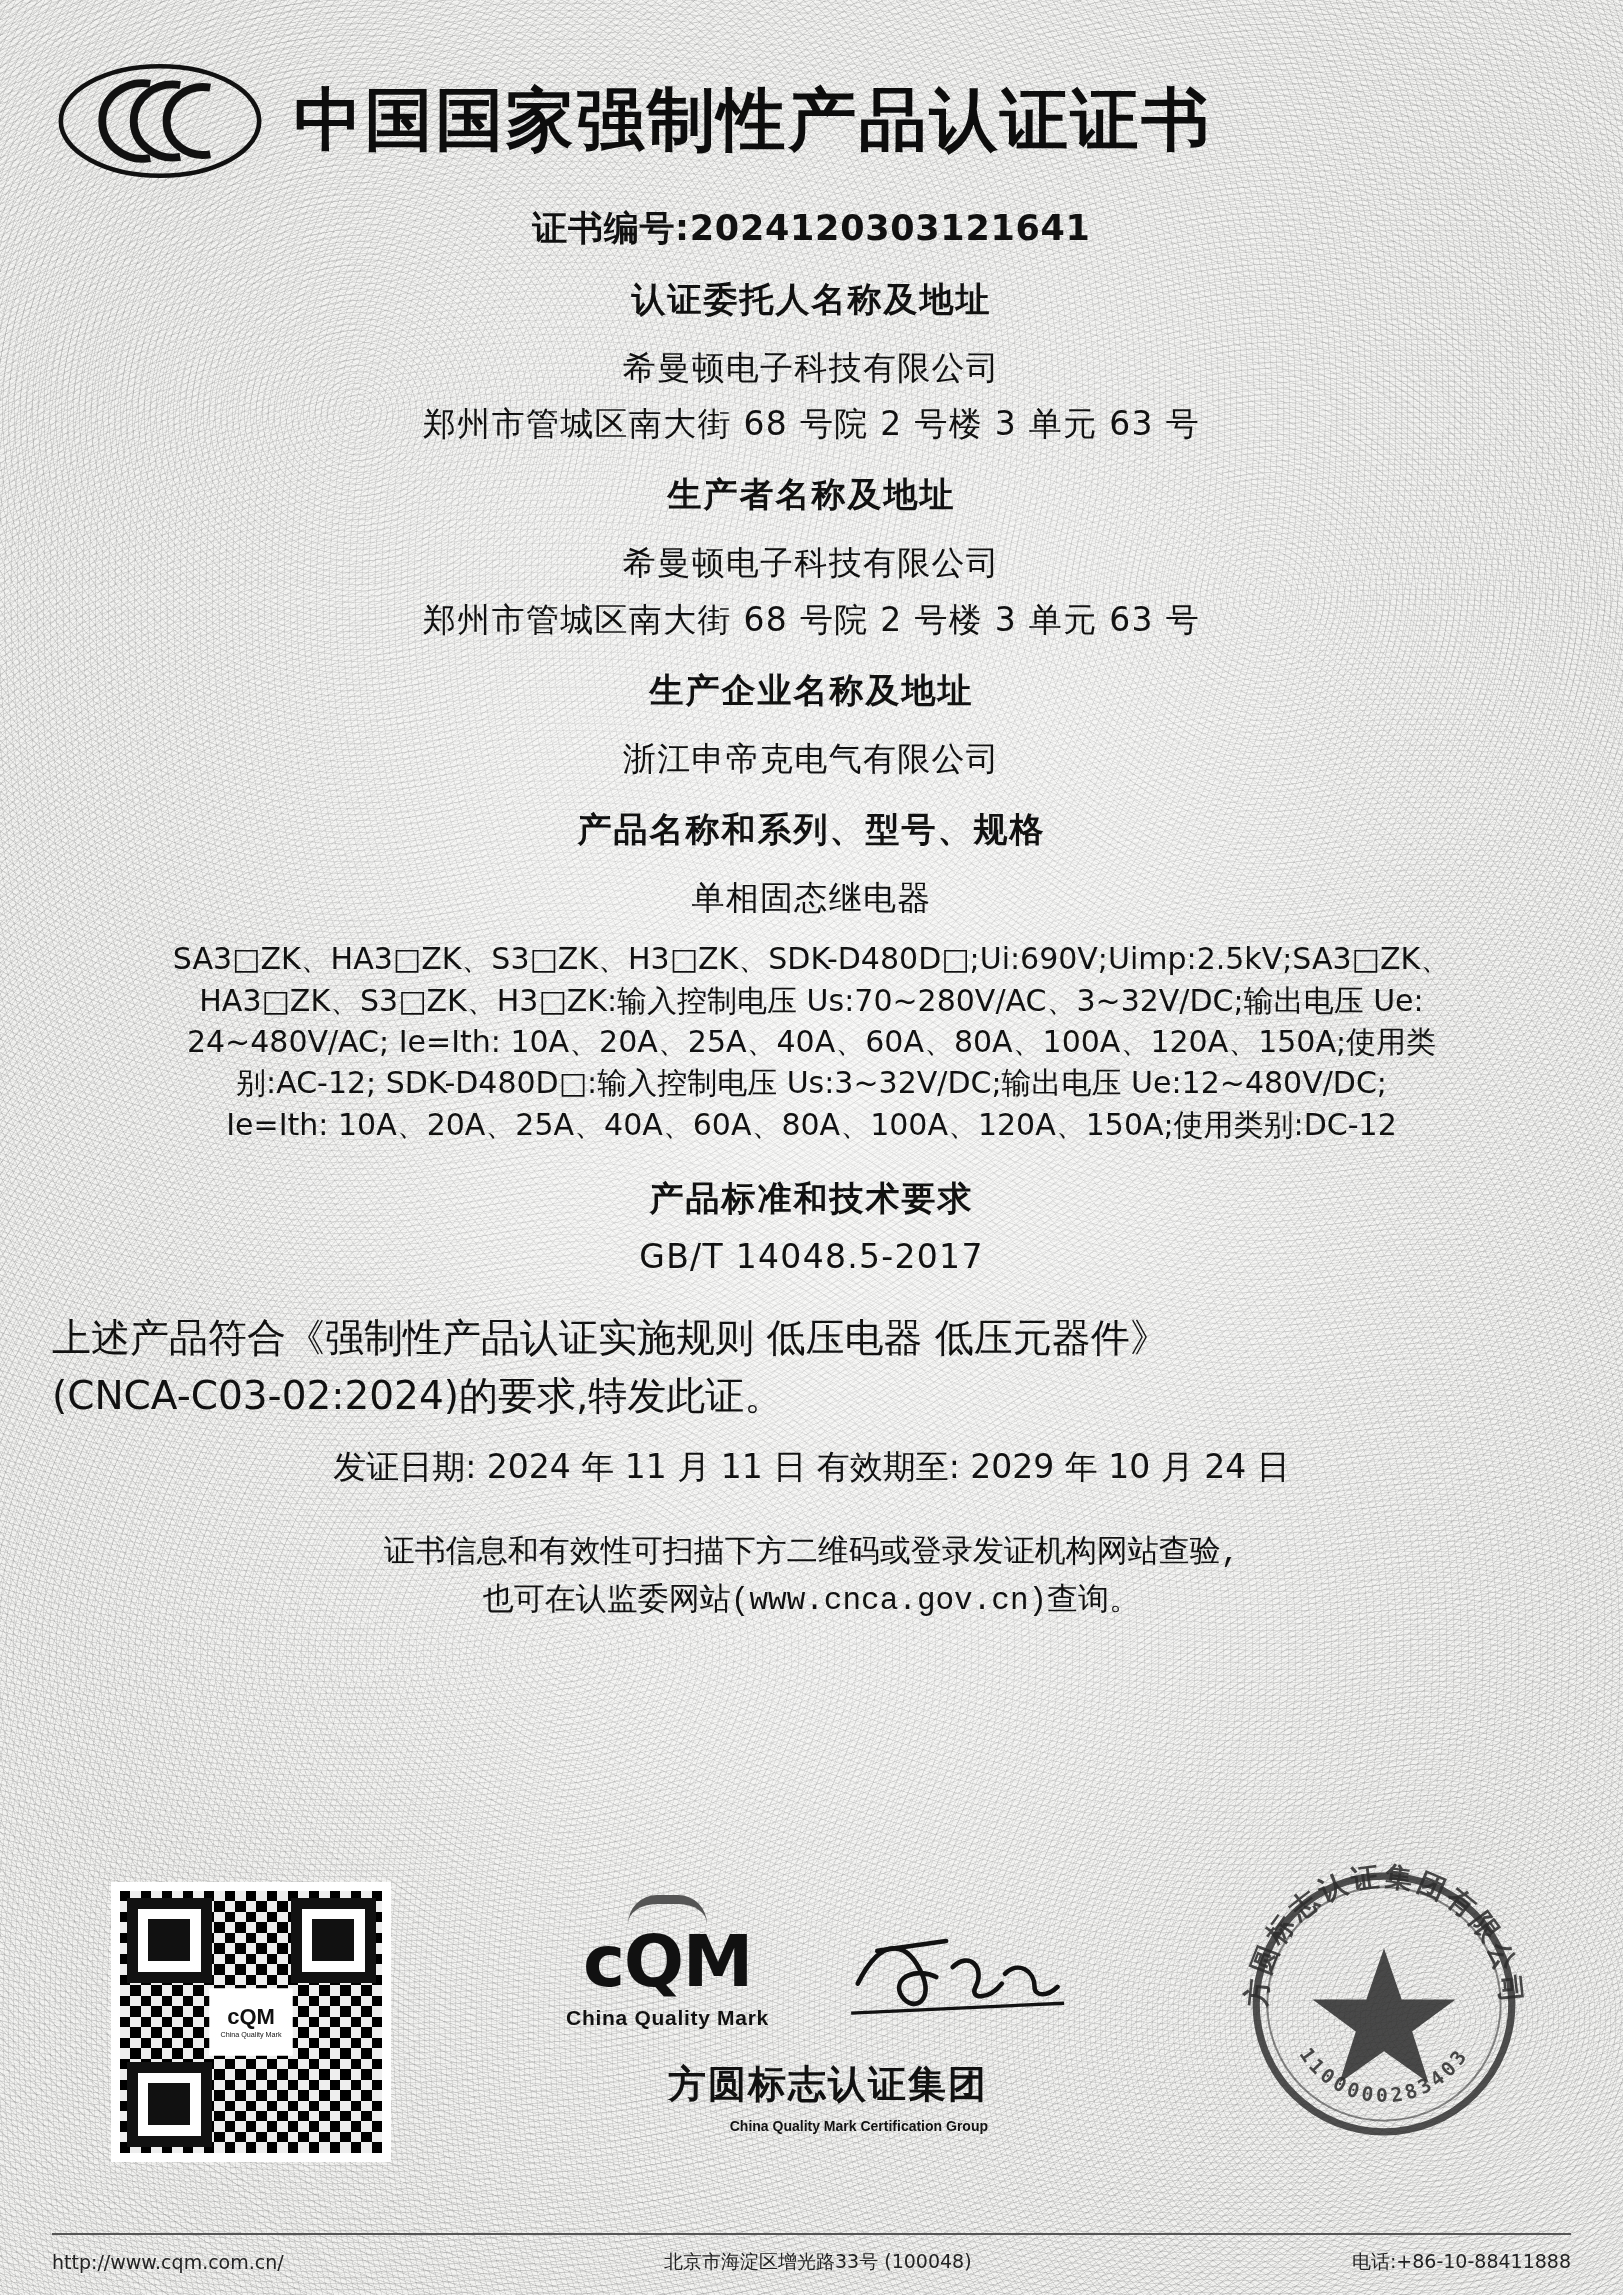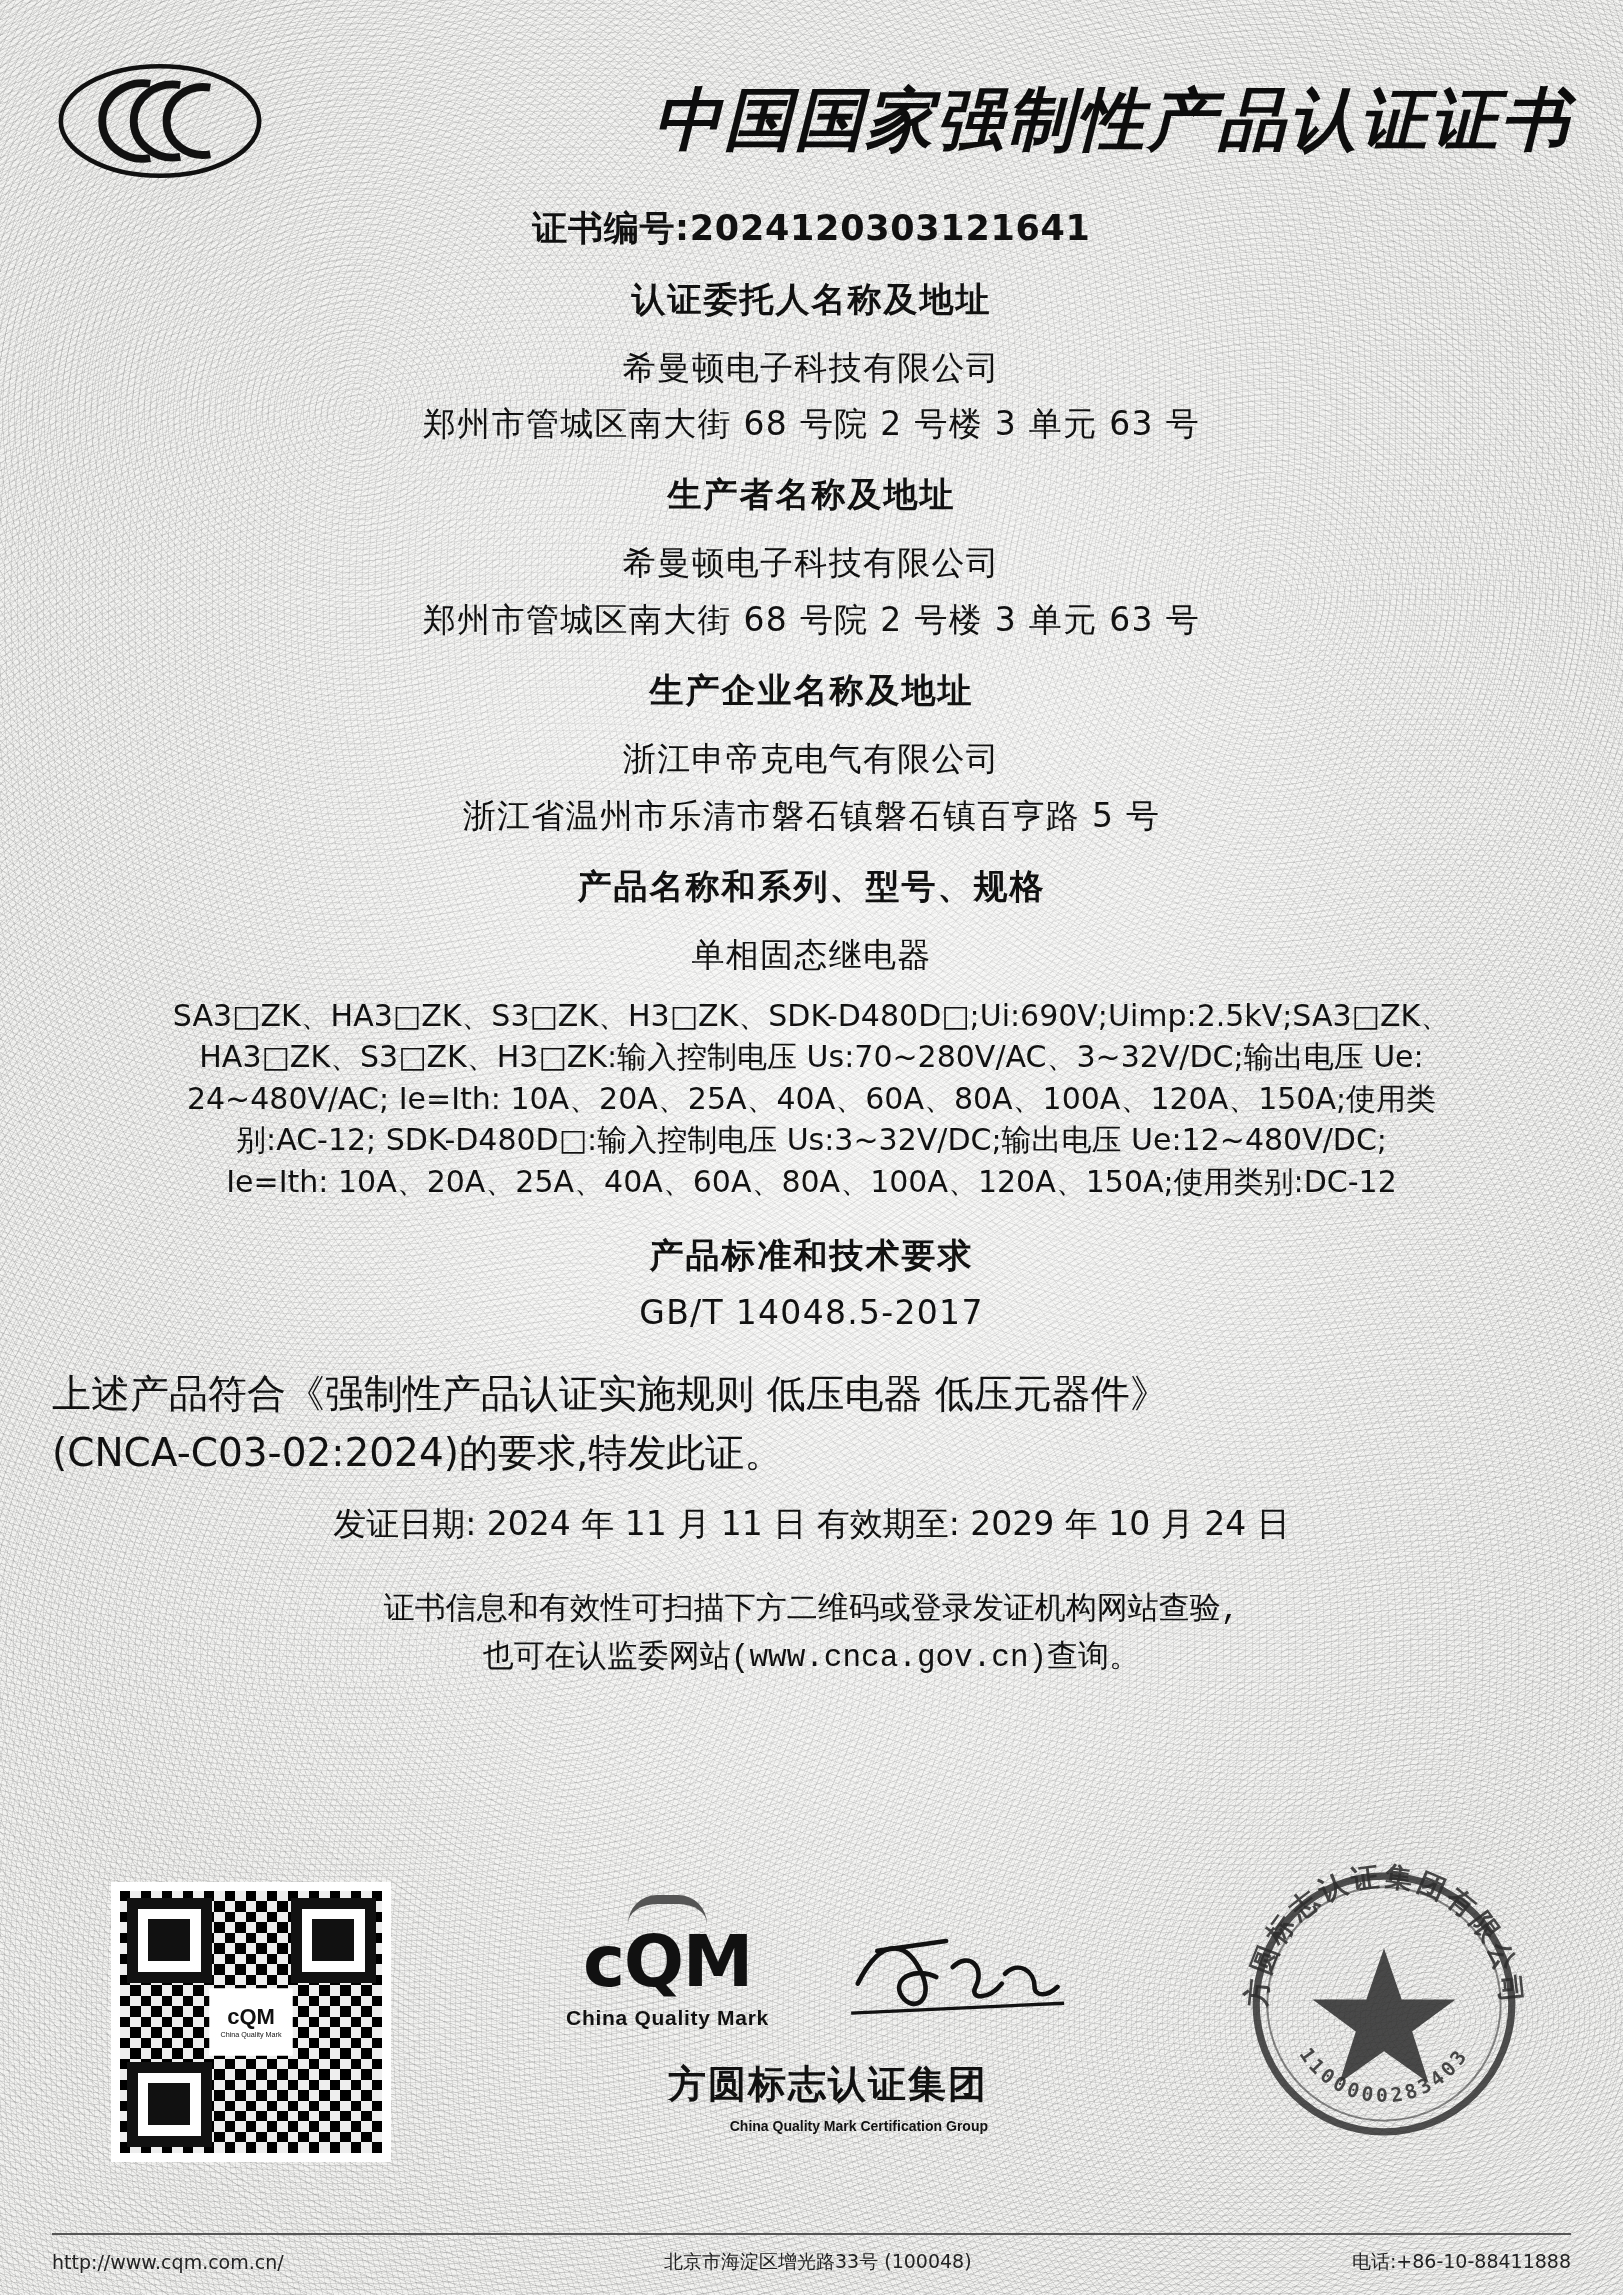--- a/index.html
+++ b/index.html
@@ -44,24 +44,23 @@
     width: 1623px;
     height: 2295px;
     box-sizing: border-box;
     padding: 39px 52px 0 52px;
   }
 
   
   .header {
     display: flex;
     align-items: center;
-    justify-content: space-between;
-    gap: 8px;
+    justify-content: flex-start;
+    gap: 26px;
     margin-top: 19.6px;
-    font-style: italic;
   }
   .ccc-logo {
     width: 216px;
     height: 124px;
     flex: 0 0 auto;
   }
   .cert-title {
     font-size: 68px;
     font-weight: bold;
     letter-spacing: 2.6px;
@@ -315,21 +314,20 @@
 
   <div class="section">
     <div class="sec-title">生产者名称及地址</div>
     <div class="sec-line">希曼顿电子科技有限公司</div>
     <div class="sec-line small-gap">郑州市管城区南大街 68 号院 2 号楼 3 单元 63 号</div>
   </div>
 
   <div class="section">
     <div class="sec-title">生产企业名称及地址</div>
     <div class="sec-line">浙江申帝克电气有限公司</div>
-    <div class="sec-line small-gap">浙江省温州市乐清市磐石镇磐石镇百亨路 5 号</div>
   </div>
 
   <div class="section">
     <div class="sec-title">产品名称和系列、型号、规格</div>
     <div class="sec-line">单相固态继电器</div>
     <div class="spec-block">
       <p>SA3□ZK、HA3□ZK、S3□ZK、H3□ZK、SDK-D480D□;Ui:690V;Uimp:2.5kV;SA3□ZK、</p>
       <p>HA3□ZK、S3□ZK、H3□ZK:输入控制电压 Us:70~280V/AC、3~32V/DC;输出电压 Ue:</p>
       <p>24~480V/AC; Ie=Ith: 10A、20A、25A、40A、60A、80A、100A、120A、150A;使用类</p>
       <p>别:AC-12; SDK-D480D□:输入控制电压 Us:3~32V/DC;输出电压 Ue:12~480V/DC;</p>

